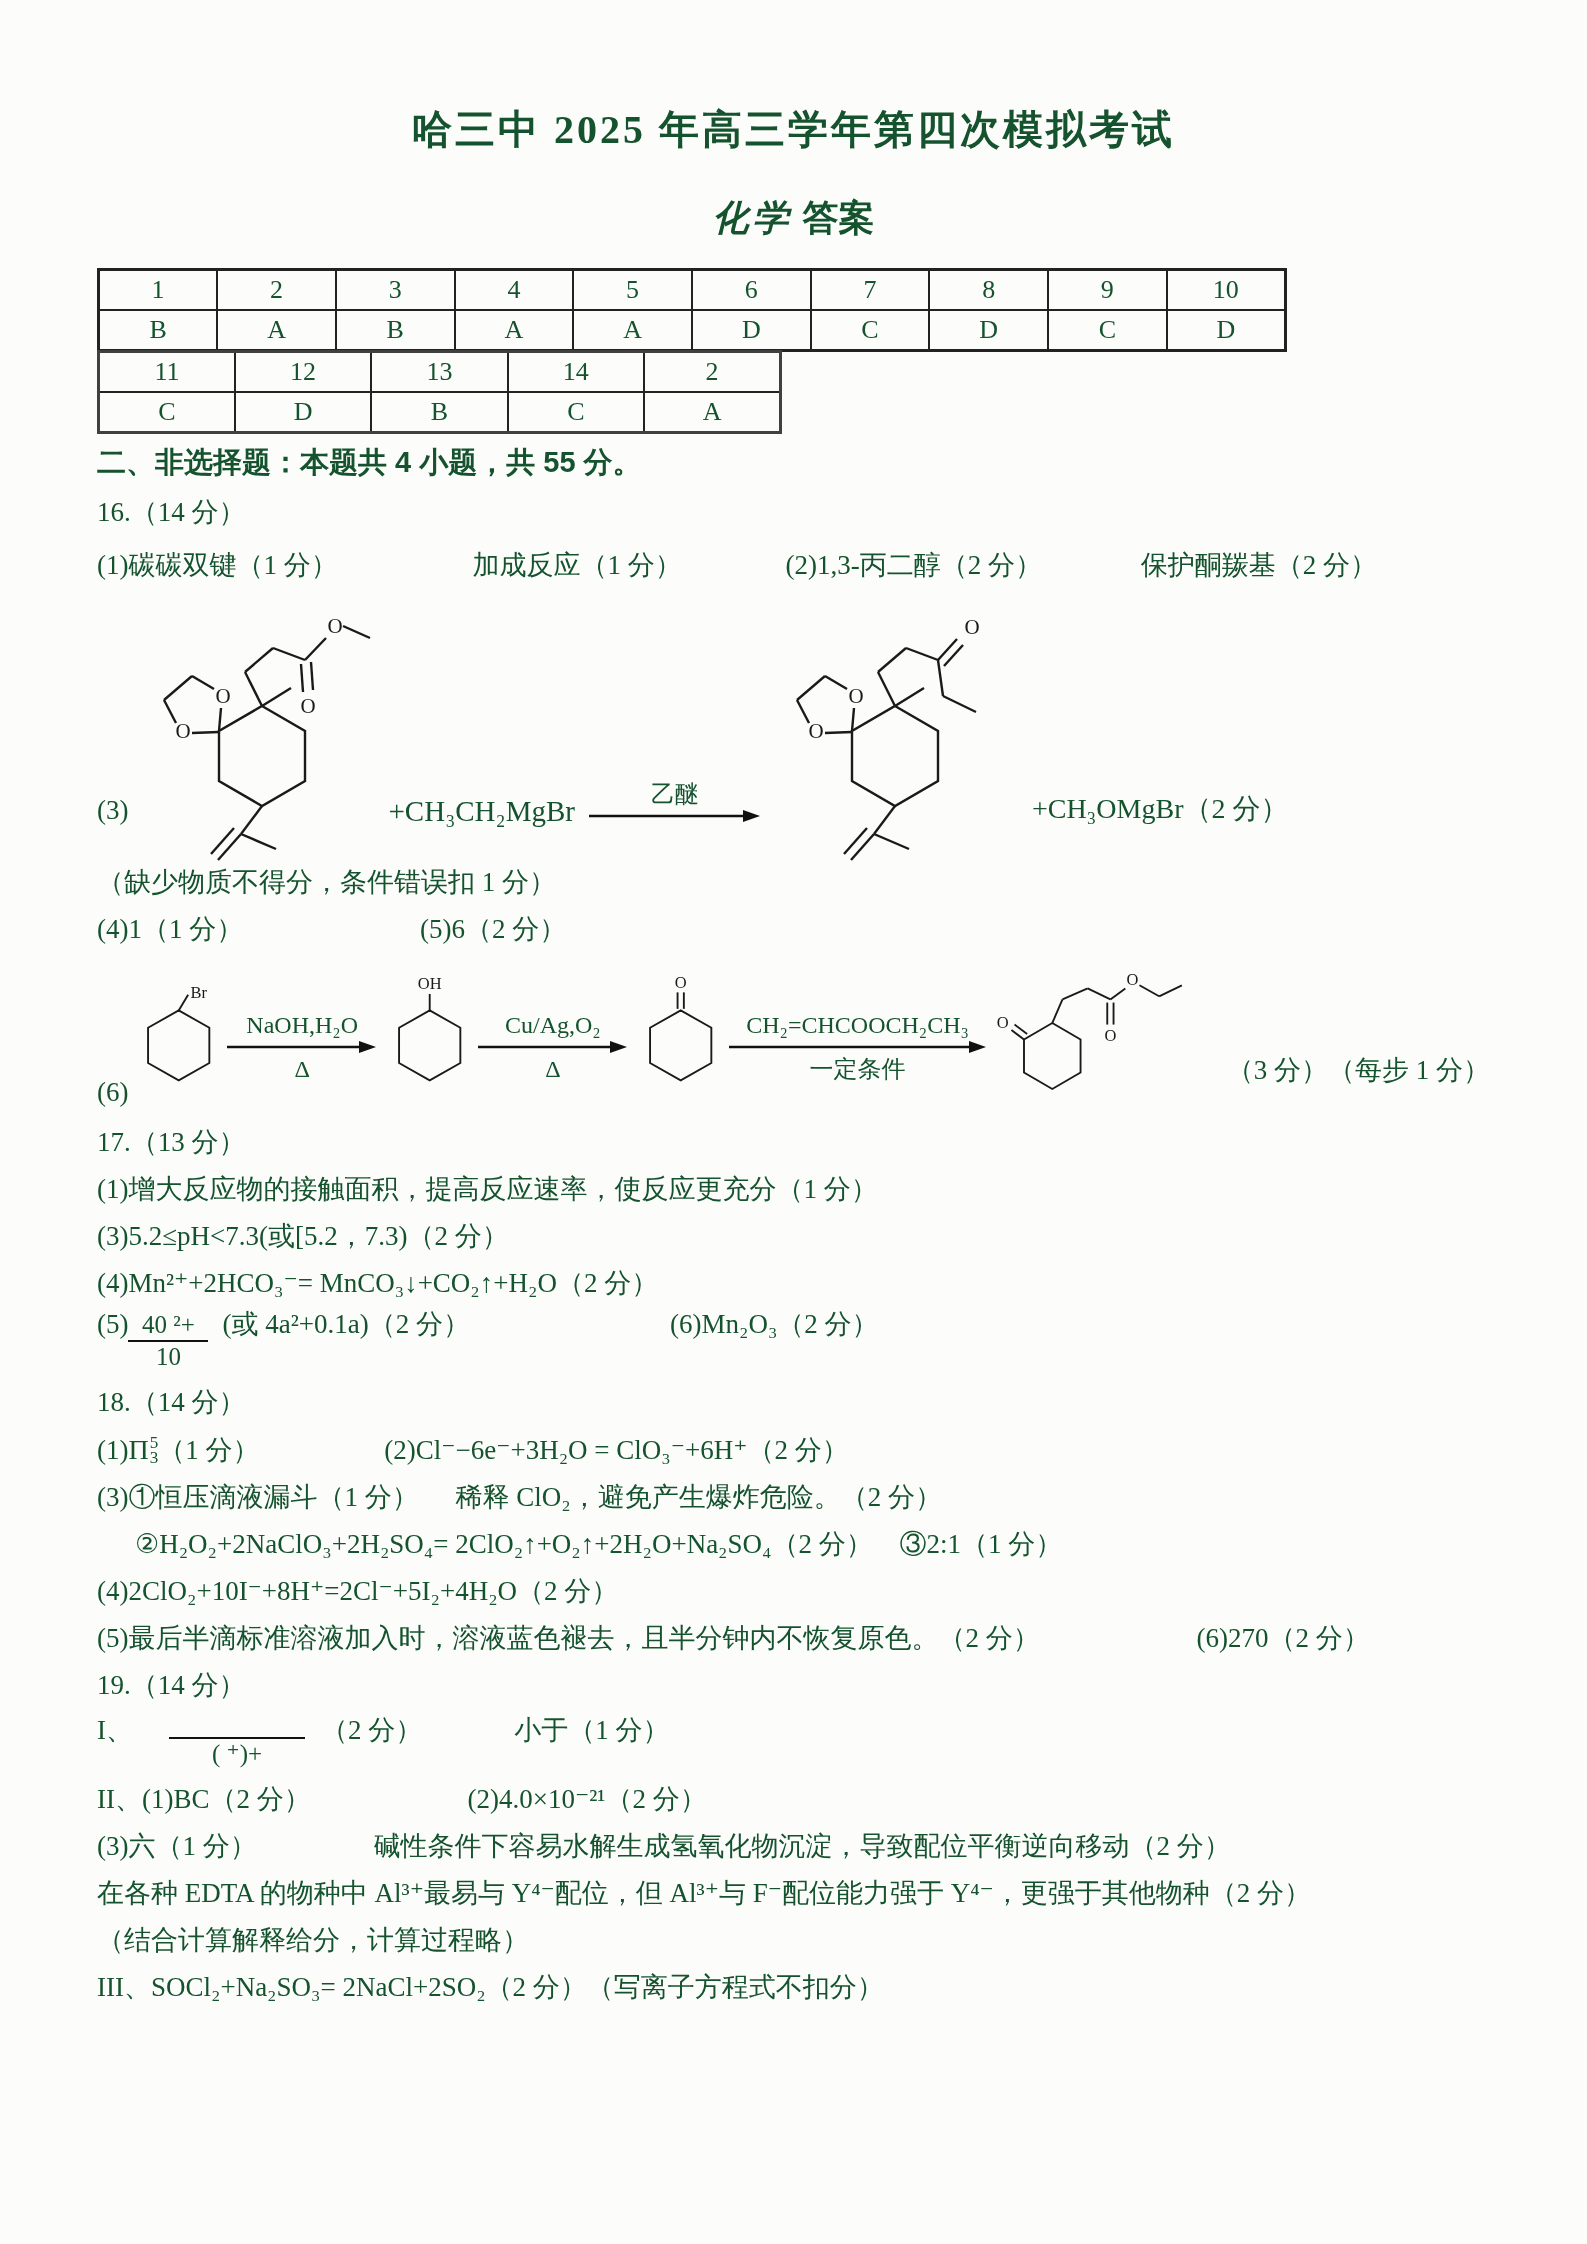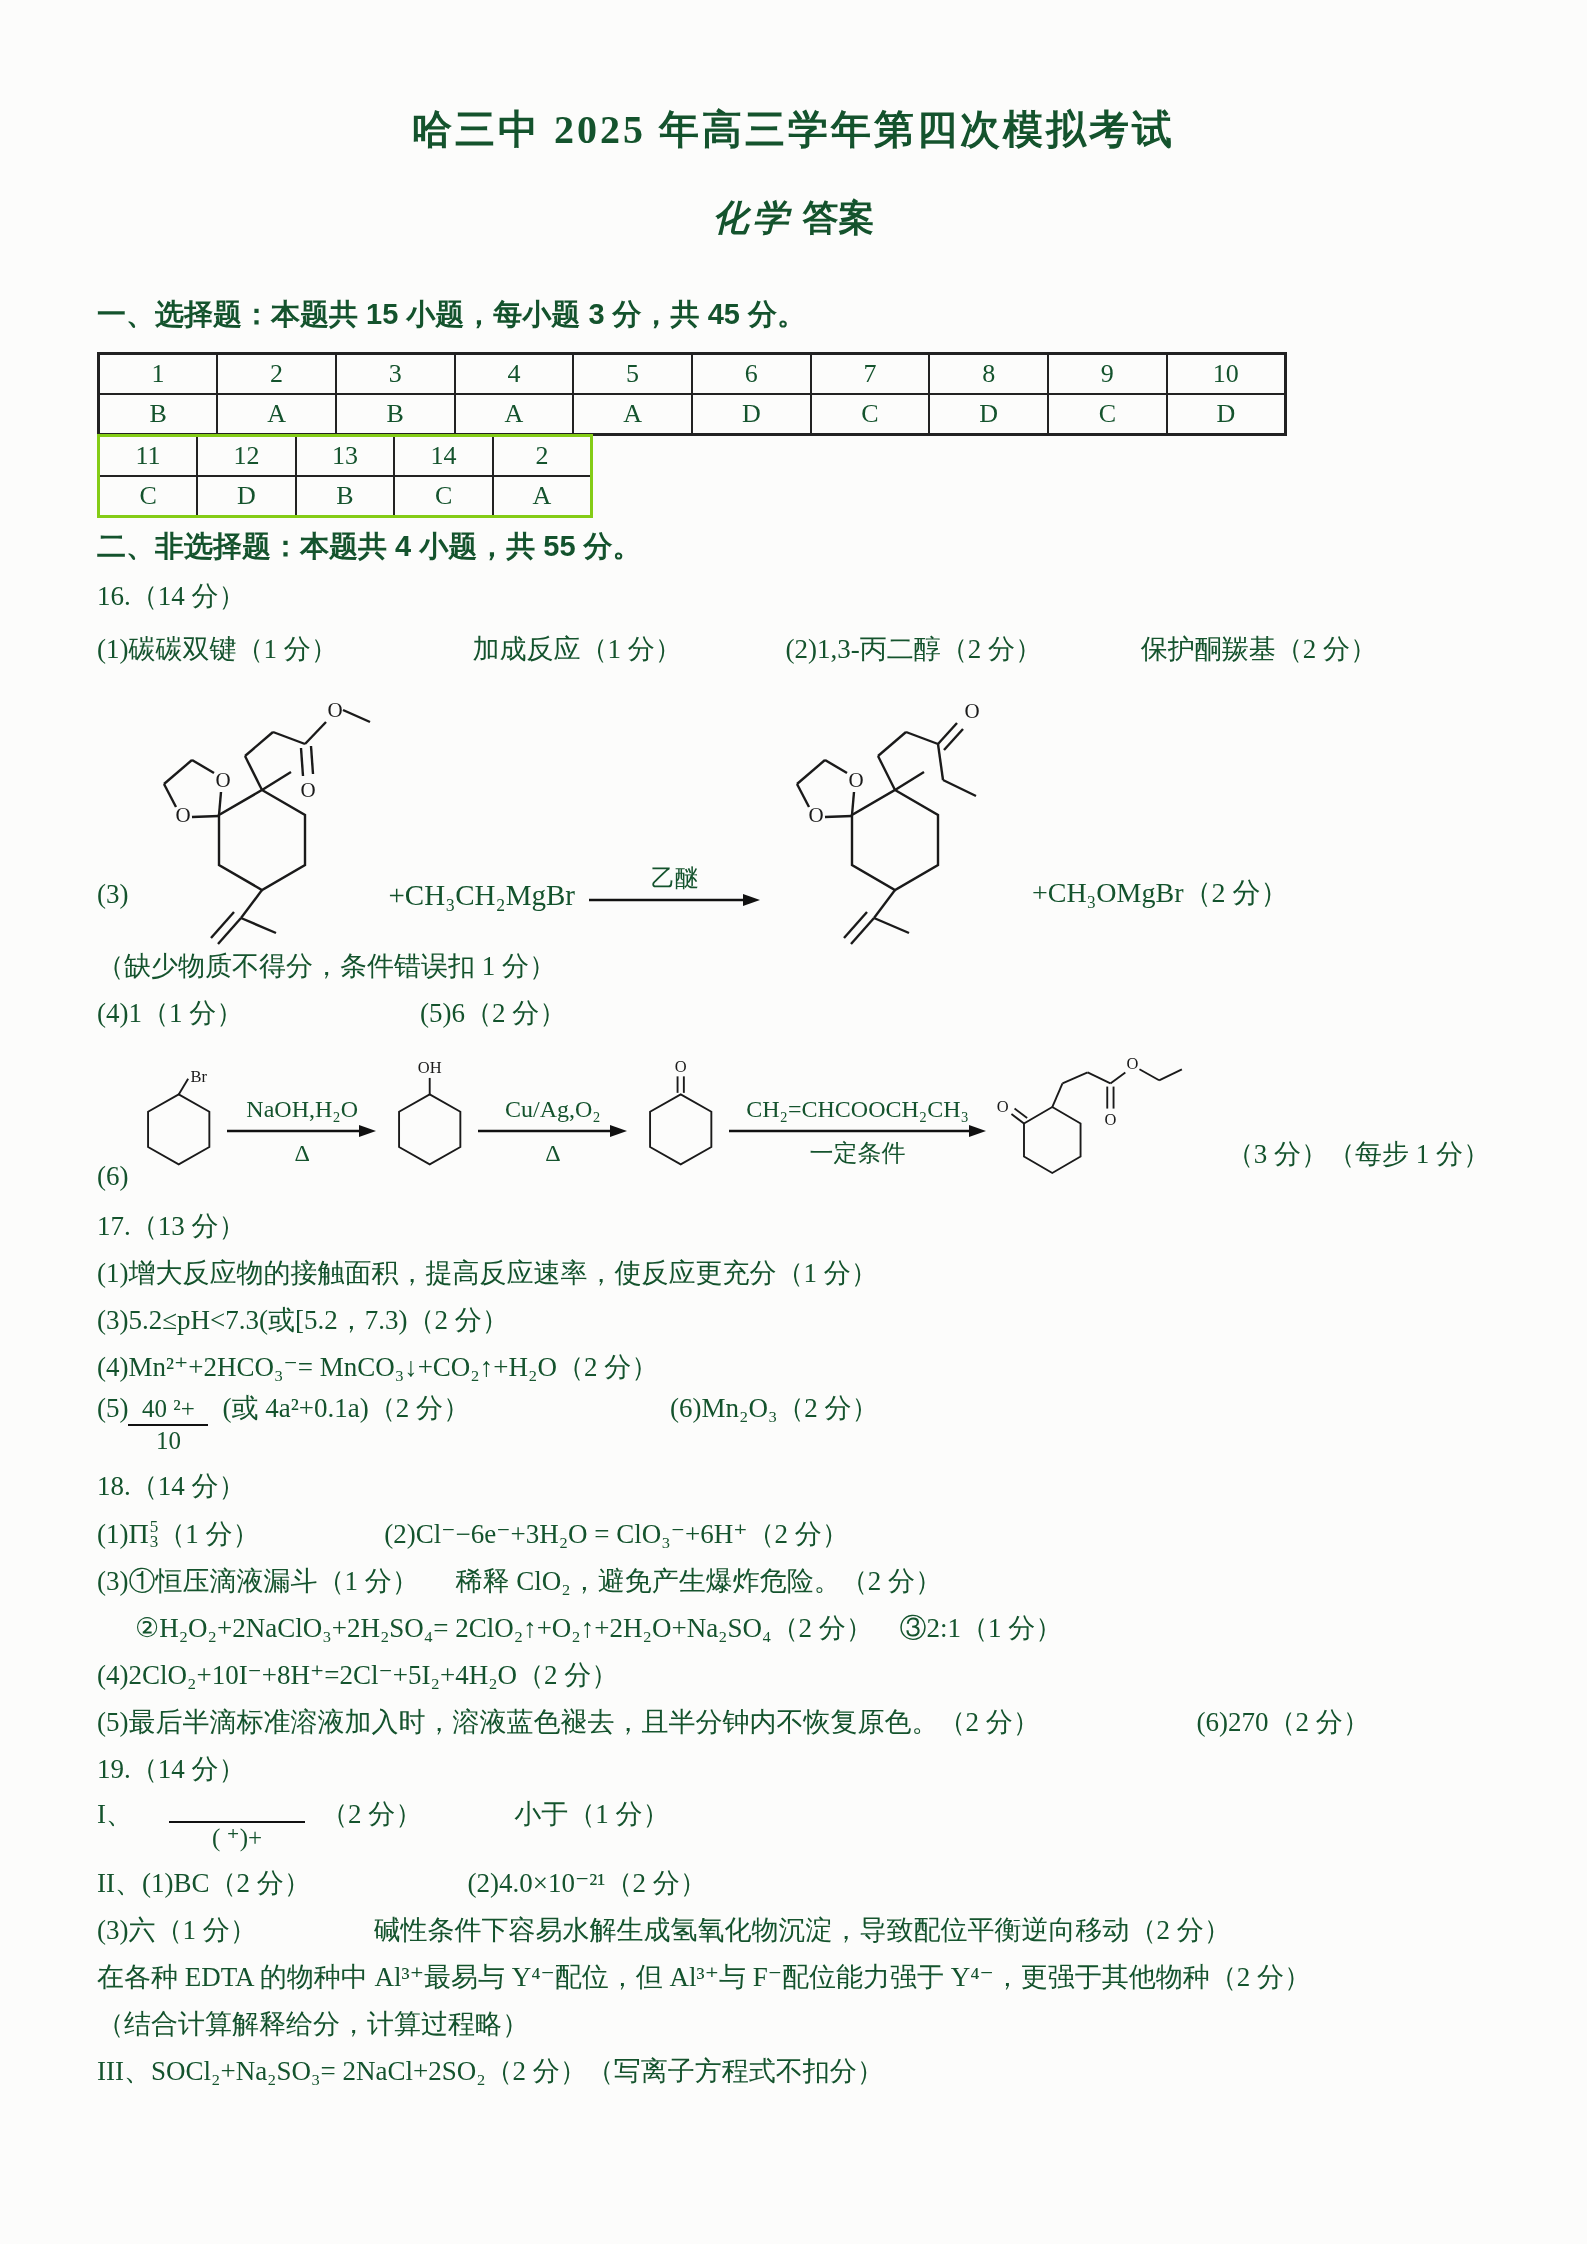--- a/index.html
+++ b/index.html
@@ -13,21 +13,21 @@
   .subtitle .script{font-style:italic;margin-right:10px;letter-spacing:4px;}
   .sec-heading{font-family:"Liberation Sans","DejaVu Sans",sans-serif;font-weight:700;font-size:29px;line-height:36px;}
   .sec-heading.s1{margin-top:48px;}
   .sec-heading.s2{margin-top:10px;}
   table.anstab{border-collapse:collapse;table-layout:fixed;}
   table.anstab td{
     border:2px solid #222;height:38px;text-align:center;vertical-align:middle;
     font-size:26px;padding:0;
   }
   table.anstab1{margin-top:20px;width:1190px;border:3px solid #222;}
-  table.anstab2{margin-top:-2px;width:496px;border:3px solid #84cc16;}
+  table.anstab2{margin-top:-2px;width:685px;border:3px solid #404040;}
   .line{font-size:27px;line-height:33px;white-space:nowrap;}
   .qtitle{font-size:27px;line-height:33px;}
   .m-q16t{margin-top:16px;} .m-q16l1{margin-top:20px;}
   .m-note{margin-top:2px;} .m-l45{margin-top:14px;}
   .m-17t{margin-top:12px;} .m-line{margin-top:14px;}
   .m-18t{margin-top:14px;} .m-19t{margin-top:14px;}
   
   .rxn{display:flex;align-items:flex-end;margin-top:4px;}
   .rxn .qlabel{font-size:27px;margin:0 6px 38px 0;}
   .rxn .reagent{font-size:29px;margin:0 8px 36px 4px;}
@@ -59,21 +59,20 @@
 <body>
 
 <div class="page">
  <div class="content">
 
   <div class="title">哈三中 2025 年高三学年第四次模拟考试</div>
   <div class="subtitle">
     <span class="script">化学</span><span>答案</span>
   </div>
 
-  <div class="sec-heading s1">一、选择题：本题共 15 小题，每小题 3 分，共 45 分。</div>
 
   <table class="anstab anstab1">
     <tbody>
           <tr>
       <td>1</td>
       <td>2</td>
       <td>3</td>
       <td>4</td>
       <td>5</td>
       <td>6</td>

